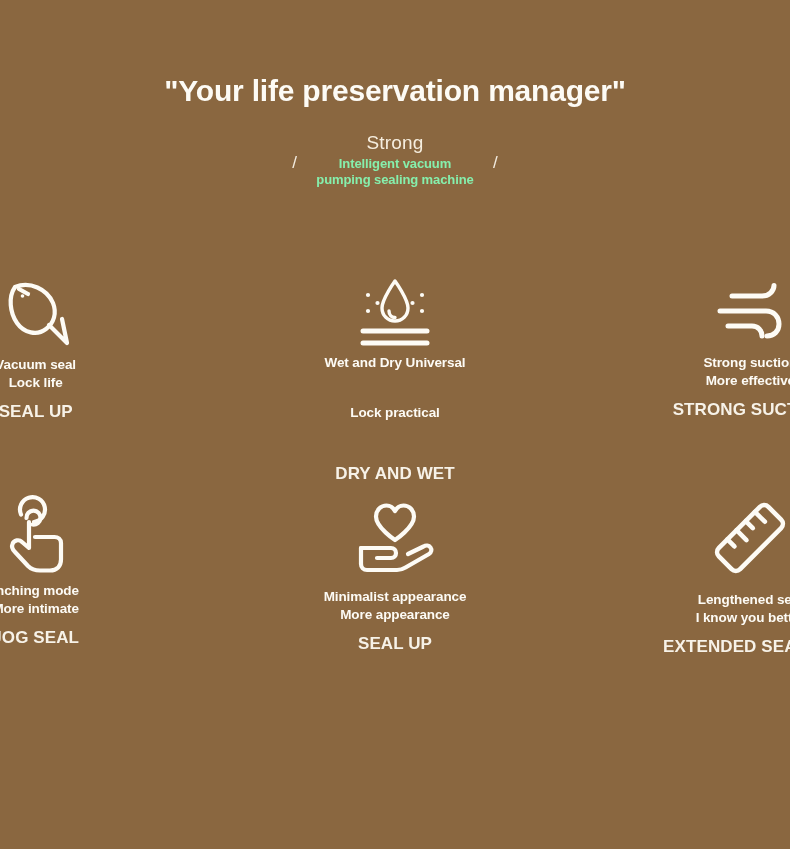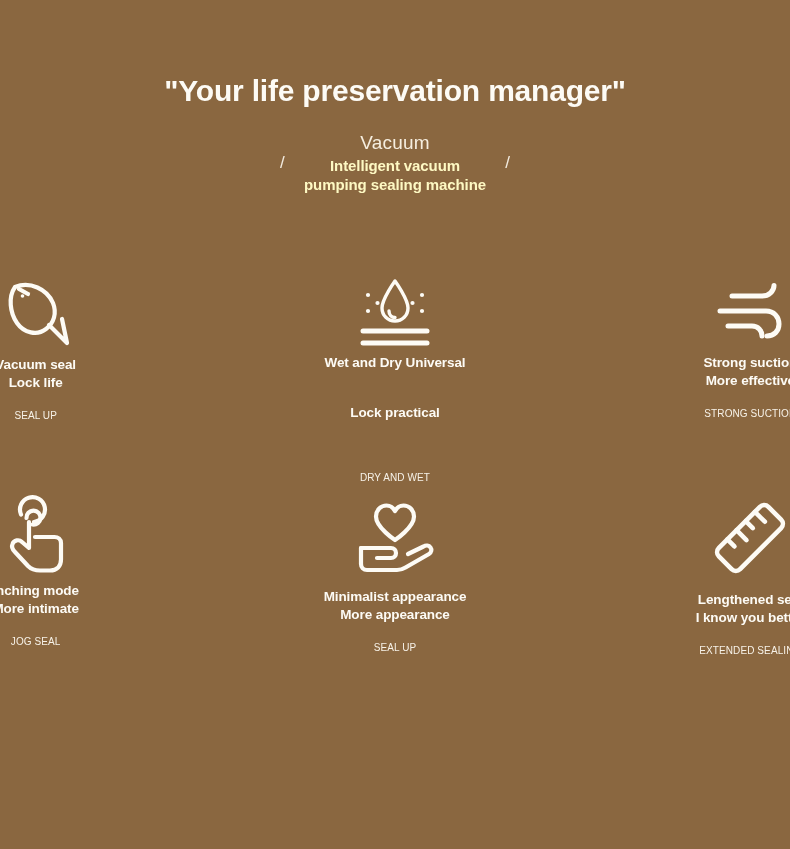--- a/index.html
+++ b/index.html
@@ -40,23 +40,23 @@
   }
   .sealing-word {
     font-size: 19px;
     font-weight: normal;
     color: #f6eedf;
     line-height: 1.25;
     letter-spacing: 0.2px;
   }
   .sub-lines {
     margin-top: 1px;
-    font-size: 15px;
-    font-weight: bold;
-    color: #fef9c3;
+    font-size: 13px;
+    font-weight: bold;
+    color: #86efac;
     line-height: 1.27;
     letter-spacing: -0.1px;
   }
   .slash {
     position: absolute;
     font-size: 17px;
     color: #f3ece0;
     font-weight: normal;
     top: 22px;
   }
@@ -115,38 +115,38 @@
   }
   .cap-main {
     font-size: 13.5px;
     font-weight: bold;
     color: #fdfbf5;
     line-height: 1.33;
     letter-spacing: -0.1px;
     white-space: nowrap;
   }
   .cap-sub {
-    margin-top: 18px;
-    font-size: 10px;
-    font-weight: normal;
+    margin-top: 10px;
+    font-size: 17px;
+    font-weight: bold;
     color: #f7f2e8;
     line-height: 1.2;
     letter-spacing: 0.1px;
     white-space: nowrap;
   }
 </style>
 </head>
 <body>
 
 <div class="header">
   <h1 class="headline">"Your life preservation manager"</h1>
 
   <div class="subtitle-block">
     <span class="slash slash-left">/</span>
-    <div class="sealing-word">Vacuum</div>
+    <div class="sealing-word">Strong</div>
     <div class="sub-lines">
       <div>Intelligent vacuum</div>
       <div>pumping sealing machine</div>
     </div>
     <span class="slash slash-right">/</span>
   </div>
 </div>
 
 <div class="grid">
 

